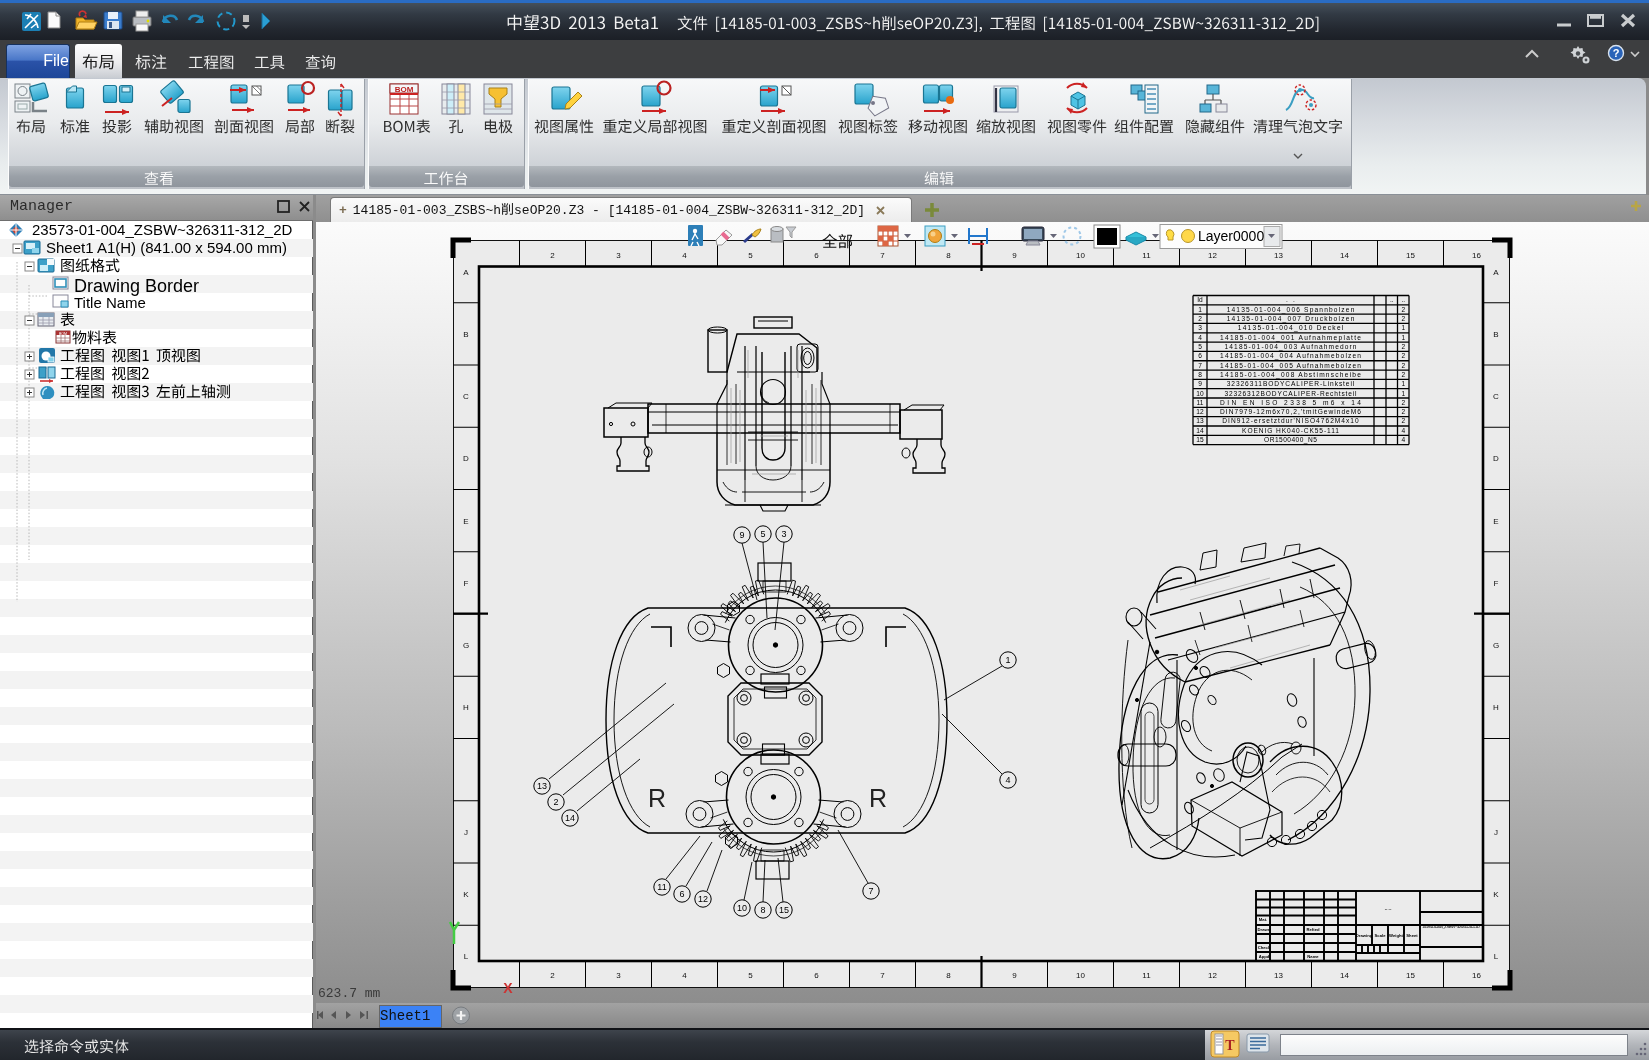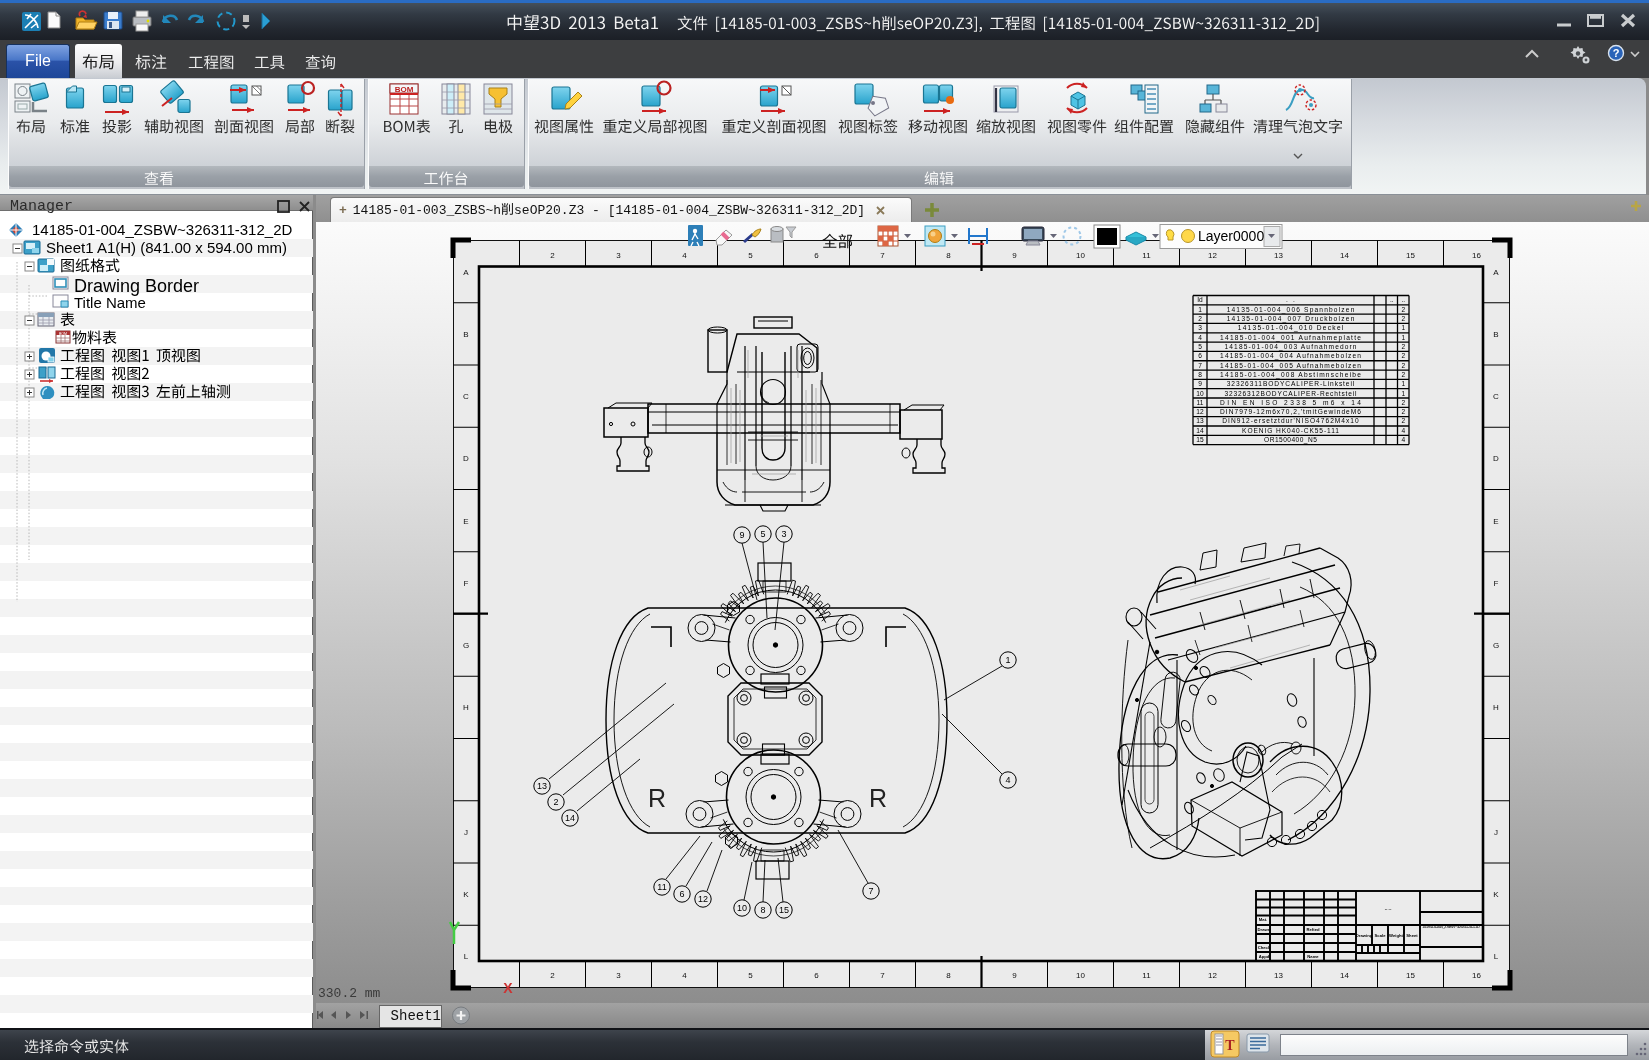--- a/index.html
+++ b/index.html
@@ -1,31 +1,31 @@
 <!DOCTYPE html>
 <html><head><meta charset="utf-8"><style>
 *{margin:0;padding:0;box-sizing:border-box}
 html,body{width:1649px;height:1060px;overflow:hidden;background:#8b8b8b;font-family:"Liberation Sans",sans-serif}
 .abs{position:absolute}
 #titlebar{left:0;top:0;width:1649px;height:40px;background:linear-gradient(#45505c 0%,#323a44 30%,#232830 70%,#1b1f26 100%);border-top:3px solid #2a6cc4}
 #menubar{left:0;top:40px;width:1649px;height:38px;background:#3d3e40}
-#filebtn{left:6px;top:44px;width:64px;height:34px;background:linear-gradient(#7fa3e2 0%,#4a77c8 45%,#2a52a8 50%,#1d4698 100%);border:1px solid #16315e;border-bottom:none;border-radius:3px 3px 0 0;color:#fff;font-size:16px;text-align:center;line-height:32px}
+#filebtn{left:6px;top:44px;width:64px;height:34px;background:linear-gradient(#7fa3e2 0%,#4a77c8 45%,#2a52a8 50%,#1d4698 100%);border:1px solid #16315e;border-bottom:none;border-radius:3px 3px 0 0;color:#fff;font-size:16px;text-align:right;line-height:32px}
 #activetab{left:75px;top:44px;width:47px;height:34px;background:linear-gradient(#fefefe 0%,#ececee 55%,#c8ccd2 100%);border-radius:3px 3px 0 0}
 #ribbon{left:0;top:78px;width:1646px;height:117px;background:linear-gradient(#c3c8d0 0%,#d8dce1 40%,#e9edee 75%,#f1f4f4 100%);border-radius:0 8px 0 0;border-bottom:1px solid #8a9097}
 #ribbonedge{left:1640px;top:78px;width:9px;height:117px;background:#3c4044;z-index:-1}
 .rgroup{position:absolute;top:79px;height:110px;background:linear-gradient(#f7f8f9 0%,#e9ebed 40%,#cdd1d6 80%,#bdc1c7 100%);border-right:1px solid #9aa0a8;border-left:1px solid #fdfdfd}
 .rlabel{position:absolute;top:166px;height:21px;background:linear-gradient(#b3b8bd 0%,#9aa0a7 50%,#8f959d 100%);border-radius:0 0 3px 3px}
 #manager{left:0;top:195px;width:313px;height:833px;background:#fff;border-right:1px solid #5a5a5a}
-#mhead{left:0;top:195px;width:313px;height:16px;background:linear-gradient(#a8a8a8,#8e8e8e);border-bottom:1px solid #6e6e6e}
+#mhead{left:0;top:195px;width:313px;height:26px;background:linear-gradient(#a8a8a8,#8e8e8e);border-bottom:1px solid #6e6e6e}
 #mhead .t{position:absolute;left:10px;top:3px;font-family:"Liberation Mono",monospace;font-size:15px;color:#2c2c2c}
 #docbar{left:316px;top:195px;width:1333px;height:27px;background:linear-gradient(#a0a0a0,#8f8f8f)}
 #doctab{left:330px;top:197px;width:582px;height:25px;background:linear-gradient(#fbfbfb,#ececec);border:1px solid #7a7a7a;border-bottom:none;border-radius:4px 4px 0 0;font-family:"Liberation Mono",monospace;font-size:13px;color:#111;display:flex;align-items:center;padding-left:8px}
 #canvas{left:316px;top:222px;width:1333px;height:781px;background:linear-gradient(#fbfbfb 0%,#e2e2e2 30%,#bbbbbb 65%,#8d8d8d 100%)}
 #sheetnav{left:316px;top:1003px;width:1333px;height:25px;background:linear-gradient(#a2a2a2,#888888)}
-#sheettab{left:379px;top:1005px;width:63px;height:23px;background:#e5e5e5;border:1px solid #666;font-family:"Liberation Mono",monospace;font-size:14px;color:#111;text-align:right;line-height:21px}
+#sheettab{left:379px;top:1005px;width:63px;height:23px;background:#3b82f6;border:1px solid #666;font-family:"Liberation Mono",monospace;font-size:14px;color:#111;text-align:left;line-height:21px}
 #statusbar{left:0;top:1028px;width:1649px;height:32px;background:linear-gradient(#3e444c 0%,#2c3138 40%,#22262c 100%);border-top:2px solid #101216}
 #statusright{left:1205px;top:1030px;width:444px;height:30px;background:linear-gradient(#d4d6d9 0%,#b2b5ba 50%,#989ca2 100%)}
 #statusinput{left:1280px;top:1034px;width:348px;height:22px;background:linear-gradient(#fdfdfd,#eceff1);border:1px solid #7d828a}
 #mmtext{left:318px;top:986px;font-family:"Liberation Mono",monospace;font-size:13px;color:#3a3a3a}
 svg{display:block}
 </style></head>
 <body>
 <div class="abs" id="titlebar"></div>
 <div class="abs" id="menubar"></div>
 <div class="abs" id="filebtn">File</div>
@@ -309,21 +309,21 @@
       <path d="M14 15 l-4 -2 v4 z" fill="#cc3333"></path>
     </g>
     <rect x="25" y="169" width="9" height="9" fill="#fff" stroke="#888"></rect>
     <line x1="27" y1="173.5" x2="32" y2="173.5" stroke="#333"></line>
     <line x1="29.5" y1="171" x2="29.5" y2="176" stroke="#333"></line>
     <g transform="translate(39,165)">
       <path d="M2 12 a7 7 0 1 1 12 1 l-3 2 h-7 z" fill="#2e8fc0"></path>
       <path d="M4 11 a5.5 5.5 0 0 1 4 -7" stroke="#bfe8f8" stroke-width="1.5" fill="none"></path>
     </g>
   </svg>
-<div class="abs" style="left:32px;top:221px;font-size:15px;color:#000;width:290px;white-space:nowrap">14185-01-004_ZSBW~326311-312_2D</div>
+<div class="abs" style="left:32px;top:221px;font-size:15px;color:#000;width:290px;white-space:nowrap">23573-01-004_ZSBW~326311-312_2D</div>
 <div class="abs" style="left:46px;top:239px;font-size:15px;color:#000;white-space:nowrap">Sheet1 A1(H) (841.00 x 594.00 mm)</div>
 <div class="abs" style="left:74px;top:276px;font-size:18px;color:#000">Drawing Border</div>
 <div class="abs" style="left:74px;top:294px;font-size:15px;color:#000">Title Name</div>
 <div class="abs" id="docbar"></div>
 <div class="abs" id="doctab"><span style="color:#7a6a50;font-weight:bold;margin-right:6px">+</span>14185-01-003_ZSBS~h<svg width="13" height="14" viewBox="0 0 1000 1000" style="vertical-align:-2px">
       <g transform="translate(0,790) scale(1,-1)">
         <path d="M615 721V169H688V721ZM841 821V20C841 1 833 -5 814 -6C795 -6 733 -7 661 -5C673 -26 685 -60 689 -81C781 -81 837 -79 870 -67C901 -54 915 -32 915 20V821ZM59 779C88 718 119 637 131 585L197 611C184 663 152 742 121 801ZM476 810C458 748 423 661 395 607L458 588C488 640 523 720 552 790ZM88 564V-75H160V161H434V16C434 2 429 -2 415 -3C400 -3 352 -4 301 -2C310 -21 319 -52 322 -71C398 -71 442 -71 470 -59C498 -47 506 -25 506 15V564H332V841H257V564ZM434 226H160V328H434ZM434 393H160V493H434Z" fill="#111"></path>
       </g>
     </svg>seOP20.Z3 - [14185-01-004_ZSBW~326311-312_2D]<svg width="11" height="11" viewBox="0 0 11 11" style="margin-left:10px">
       <path d="M2 2 L9 9 M9 2 L2 9" stroke="#8a7a5a" stroke-width="1.8"></path>
@@ -813,21 +813,21 @@
     <path d="M1126 237 l10 -5 10 5 -10 5 z" fill="#35c0d8" stroke="#1a8aa8"></path>
     <path d="M1126 237 v3 l10 5 10 -5 v-3" fill="#28a8c4" stroke="#1a8aa8"></path>
     <path d="M1152 234 l3.5 4 3.5 -4" fill="#667"></path>
     <rect x="1160" y="224.5" width="122" height="24" fill="#fdfdfd" stroke="#999"></rect>
     <rect x="1264" y="226.5" width="16" height="20" fill="#e8eaec" stroke="#aaa"></rect>
     <path d="M1268 234 l3.5 4 3.5 -4" fill="#667"></path>
     <path d="M1168 230 a4.5 4.5 0 0 1 5 7 l0 3 h-5 l0 -3 a4.5 4.5 0 0 1 0 -7z" fill="#ffdd44" stroke="#b8962a"></path>
     <circle cx="1188" cy="236" r="6.5" fill="#ffd84a" stroke="#b8962a"></circle>
     <text x="1198" y="241" font-size="14" fill="#000" font-family="Liberation Sans">Layer0000</text>
   </svg>
-<div class="abs" id="mmtext">330.2 mm</div>
+<div class="abs" id="mmtext">623.7 mm</div>
 <div class="abs" id="sheetnav"></div>
 <svg class="abs" style="left:316px;top:1003px" width="170" height="25" viewBox="0 0 170 25">
     <g fill="#555">
       <path d="M6 8 v8 l-0 0 m1 -8 l-5 4 5 4 z M1 8 h1.5 v8 H1z"></path>
       <path d="M20 8 l-5 4 5 4 z"></path>
       <path d="M30 8 l5 4 -5 4 z"></path>
       <path d="M44 8 l5 4 -5 4 z M50.5 8 H52 v8 h-1.5z"></path>
     </g>
     <circle cx="145" cy="12.5" r="8.5" fill="#9ea2a6" stroke="#787c80"></circle>
     <path d="M140.5 12.5 h9 M145 8 v9" stroke="#f2f2f2" stroke-width="2.2"></path>

